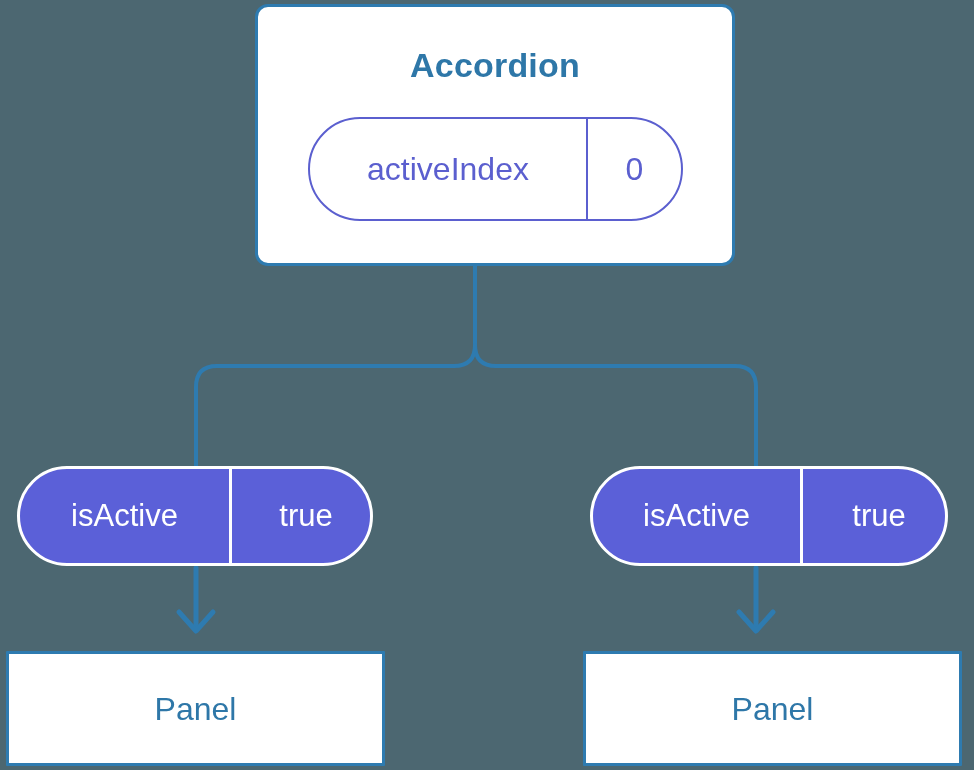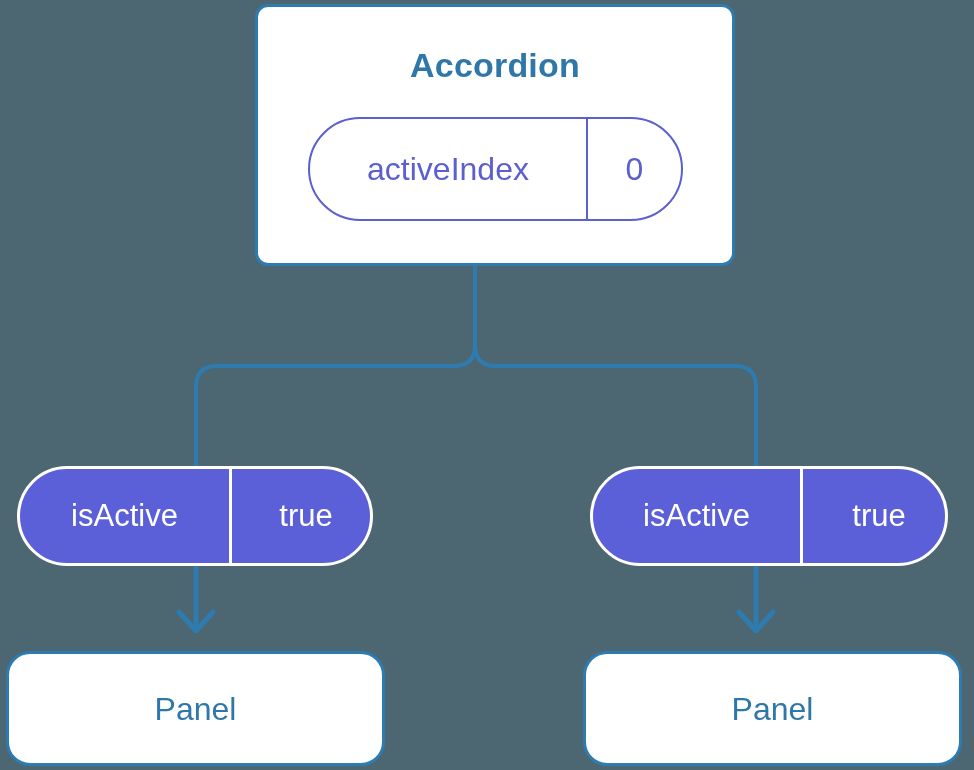--- a/index.html
+++ b/index.html
@@ -136,21 +136,21 @@
     top: 466px;
     width: 358px;
   }
   #prop-pill-right .pill-key { width: 210px; }
 
   
   .panel-card {
     position: absolute;
     background: #ffffff;
     border: 3px solid #2e7bb0;
-    border-radius: 24px;
+    border-radius: 1px;
     box-sizing: border-box;
     display: flex;
     align-items: center;
     justify-content: center;
   }
   #panel-card-left {
     left: 6px;
     top: 651px;
     width: 379px;
     height: 115px;

